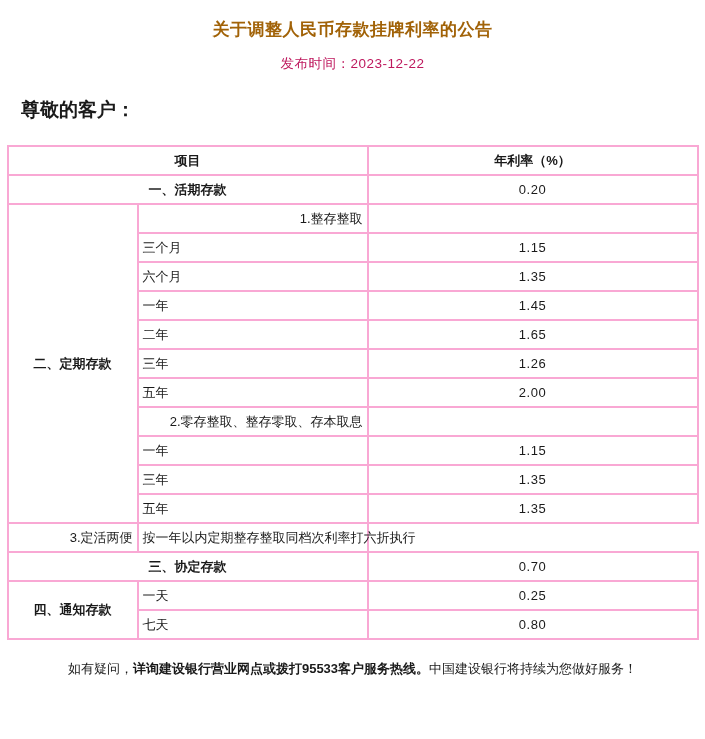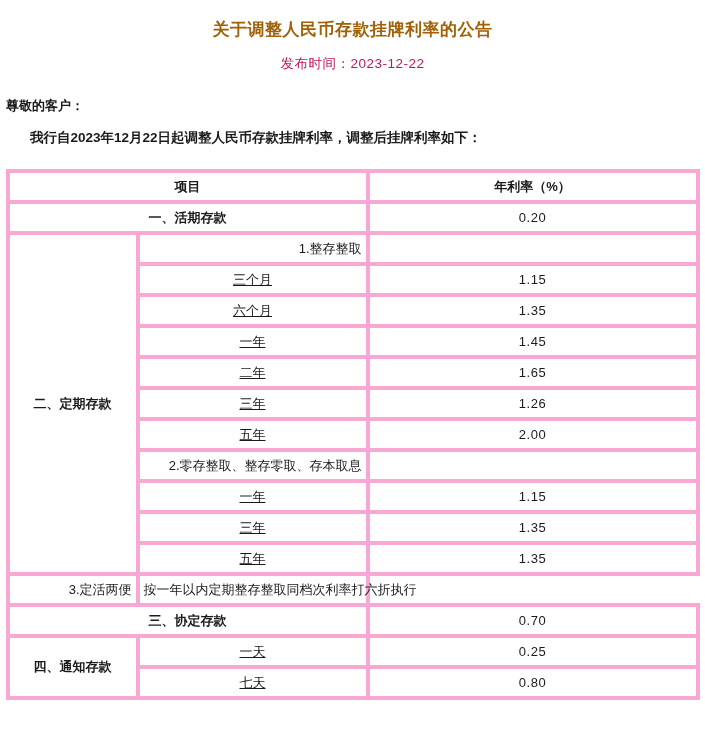--- a/index.html
+++ b/index.html
@@ -29,39 +29,39 @@
     letter-spacing: 0.5px;
   }
   .doc-date {
     text-align: center;
     font-size: 13.5px;
     color: #be185d;
     padding-top: 14px;
     letter-spacing: 0.5px;
   }
   .salutation {
-    font-size: 13px;
-    font-weight: bold;
-    color: #1a1a1a;
-    padding: 24px 0 0 6px;
+    font-size: 19px;
+    font-weight: bold;
+    color: #1a1a1a;
+    padding: 24px 0 0 21px;
   }
   .intro {
     font-size: 13.5px;
     font-weight: bold;
     color: #1a1a1a;
     padding: 14px 0 0 30px;
   }
   table.rates {
     border-collapse: collapse;
     width: 690px;
     margin: 22px auto 0 auto;
     table-layout: fixed;
   }
   table.rates td {
-    border: 4px solid #f9a8d4;
+    border: 2px solid #f9a8d4;
     font-size: 13px;
     color: #1a1a1a;
     height: 25px;
     padding: 1px 4px;
     vertical-align: middle;
   }
   .col-a { width: 130px; }
   .col-b { width: 230px; }
   .col-c { width: 330px; }
   .hdr {
@@ -73,22 +73,20 @@
   .cat {
     text-align: center;
     font-weight: bold;
     font-size: 13.5px;
   }
   .sub-left {
     text-align: right;
     padding-left: 8px;
   }
   .sub-center {
-    text-align: center;
-    text-decoration: underline;
   }
   .rate {
     text-align: center;
     font-family: "Liberation Sans", sans-serif;
     letter-spacing: 0.5px;
   }
   .rate-text {
     text-align: right;
   }
   .footer {
@@ -102,21 +100,20 @@
 </style>
 </head>
 <body>
 
 <div class="page">
 
   <div class="doc-title">关于调整人民币存款挂牌利率的公告</div>
   <div class="doc-date">发布时间：2023-12-22</div>
 
   <div class="salutation">尊敬的客户：</div>
-  <div class="intro">我行自2023年12月22日起调整人民币存款挂牌利率，调整后挂牌利率如下：</div>
 
   <table class="rates">
     <colgroup>
       <col class="col-a">
         <col class="col-b">
         <col class="col-c">
     </colgroup>
     <tbody>
       <tr>
         <td class="hdr" colspan="2">项目</td>
@@ -188,14 +185,17 @@
         <td class="sub-center">一天</td>
         <td class="rate">0.25</td>
       </tr>
       <tr>
         <td class="sub-center">七天</td>
         <td class="rate">0.80</td>
       </tr>
     </tbody>
   </table>
 
+  <div class="footer">
+    <span>如有疑问，</span><b>详询建设银行营业网点或拨打95533客户服务热线。</b><span>中国建设银行将持续为您做好服务！</span>
+  </div>
 
 </div>
 
 </body></html>

